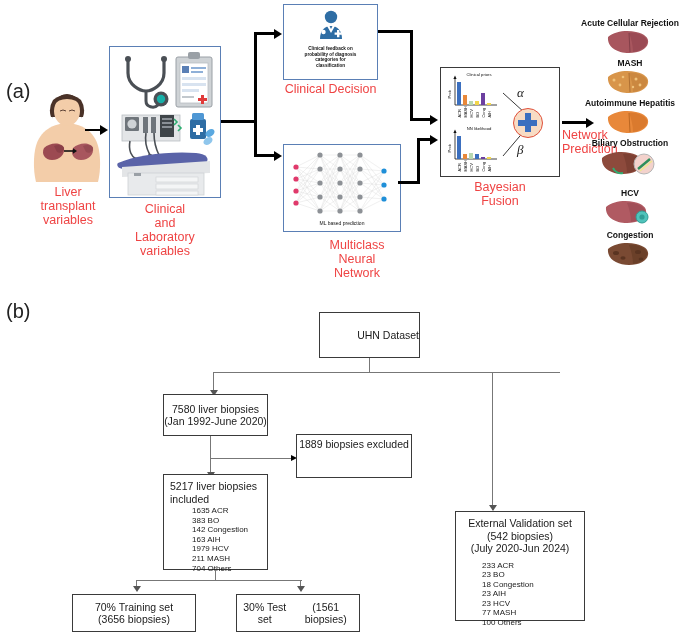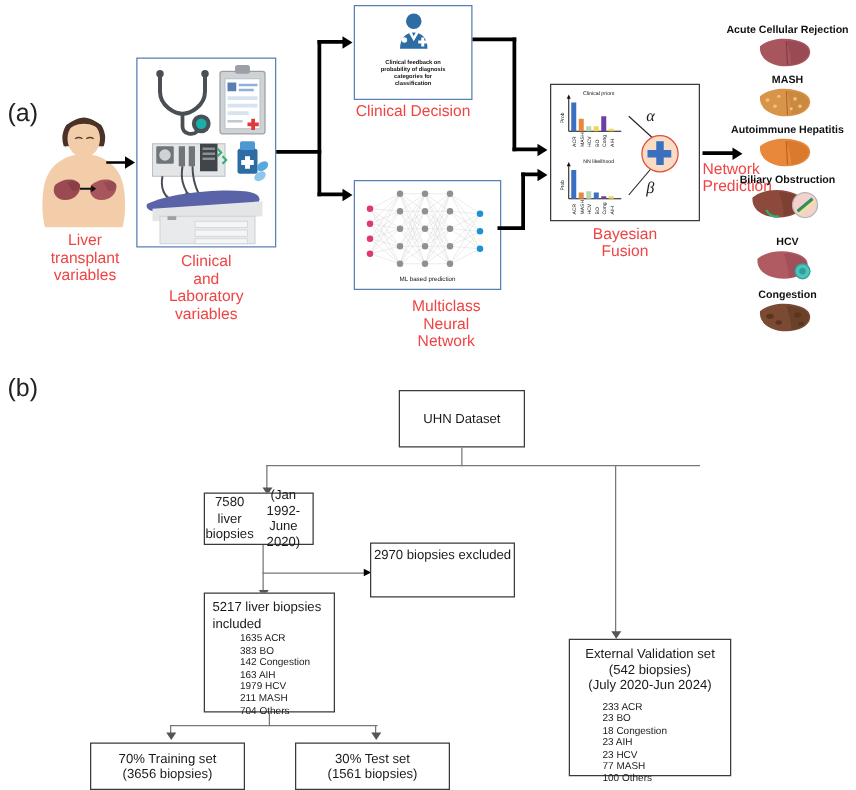--- a/index.html
+++ b/index.html
@@ -512,46 +512,46 @@
       <ellipse cx="11" cy="12" rx="3" ry="2"></ellipse>
         <ellipse cx="18" cy="17" rx="2.6" ry="1.8"></ellipse>
       <ellipse cx="33" cy="11" rx="3" ry="2"></ellipse>
         <ellipse cx="36" cy="18" rx="2.4" ry="1.6"></ellipse>
     </g>
   </svg>
 </div>
 
 <div class="abs panel-label" style="left:6px; top:300px;">(b)</div>
 
-<div class="abs box-gray" style="left:319px; top:312px; width:101px; height:46px; display:flex; align-items:center; justify-content:center;">
+<div class="abs box-gray" style="left:319px; top:312px; width:101px; height:46px; display:flex; align-items:center; justify-content:flex-end;">
   <span class="fc-main">UHN Dataset</span>
 </div>
 
 <div class="abs" style="left:180px; top:358px; width:340px; height:40px;">
   <div class="gline" style="left:189px; top:0px; width:1.4px; height:15px;"></div>
   <div class="gline" style="left:33px; top:14px; width:347px; height:1.4px;"></div>
   <div class="gline" style="left:33px; top:14px; width:1.4px; height:20px;"></div>
   <div class="arrow-head-d" style="left:30px; top:32px;"></div>
   <div class="gline" style="left:312px; top:14px; width:1.4px; height:138px;"></div>
 </div>
 
-<div class="abs box-gray" style="left:163px; top:394px; width:88px; height:42px; display:flex; flex-direction:row; align-items:center; justify-content:center;">
+<div class="abs box-gray" style="left:163px; top:394px; width:105px; height:42px; display:flex; flex-direction:column; align-items:center; justify-content:center;">
   <div class="fc-main center">7580 liver biopsies</div>
   <div class="fc-main center">(Jan 1992-June 2020)</div>
 </div>
 
 <div class="abs" style="left:210px; top:436px; width:95px; height:50px;">
   <div class="gline" style="left:0px; top:0px; width:1.4px; height:38px;"></div>
   <div class="gline" style="left:0px; top:22px; width:83px; height:1.4px;"></div>
   <div class="arrow-head-r thin" style="left:81px; top:18.5px;"></div>
   <div class="arrow-head-d" style="left:-3px; top:36px;"></div>
 </div>
 
 <div class="abs box-gray" style="left:296px; top:434px; width:116px; height:44px; padding:3px 0 0 0;">
-  <div class="fc-main center">2970 biopsies excluded</div>
+  <div class="fc-main center">1889 biopsies excluded</div>
 </div>
 
 <div class="abs box-gray" style="left:163px; top:474px; width:105px; height:96px; padding:5px 0 0 6px;">
   <div class="fc-main">5217 liver biopsies</div>
   <div class="fc-main">included</div>
   <div style="padding-left:22px; padding-top:1px;">
     <div class="fc-sub">1635 ACR</div>
     <div class="fc-sub">383 BO</div>
     <div class="fc-sub">142 Congestion</div>
     <div class="fc-sub">163 AIH</div>
@@ -584,16 +584,16 @@
   <div class="gline" style="left:172px; top:10px; width:1.4px; height:8px;"></div>
   <div class="arrow-head-d" style="left:5px; top:16px;"></div>
   <div class="arrow-head-d" style="left:169px; top:16px;"></div>
 </div>
 
 <div class="abs box-gray" style="left:72px; top:594px; width:124px; height:38px; display:flex; flex-direction:column; align-items:center; justify-content:center;">
   <div class="fc-main center">70% Training set</div>
   <div class="fc-main center">(3656 biopsies)</div>
 </div>
 
-<div class="abs box-gray" style="left:236px; top:594px; width:124px; height:38px; display:flex; flex-direction:column; align-items:center; justify-content:center;">
+<div class="abs box-gray" style="left:236px; top:594px; width:124px; height:38px; display:flex; flex-direction:row; align-items:center; justify-content:center;">
   <div class="fc-main center">30% Test set</div>
   <div class="fc-main center">(1561 biopsies)</div>
 </div>
 
 </body></html>

